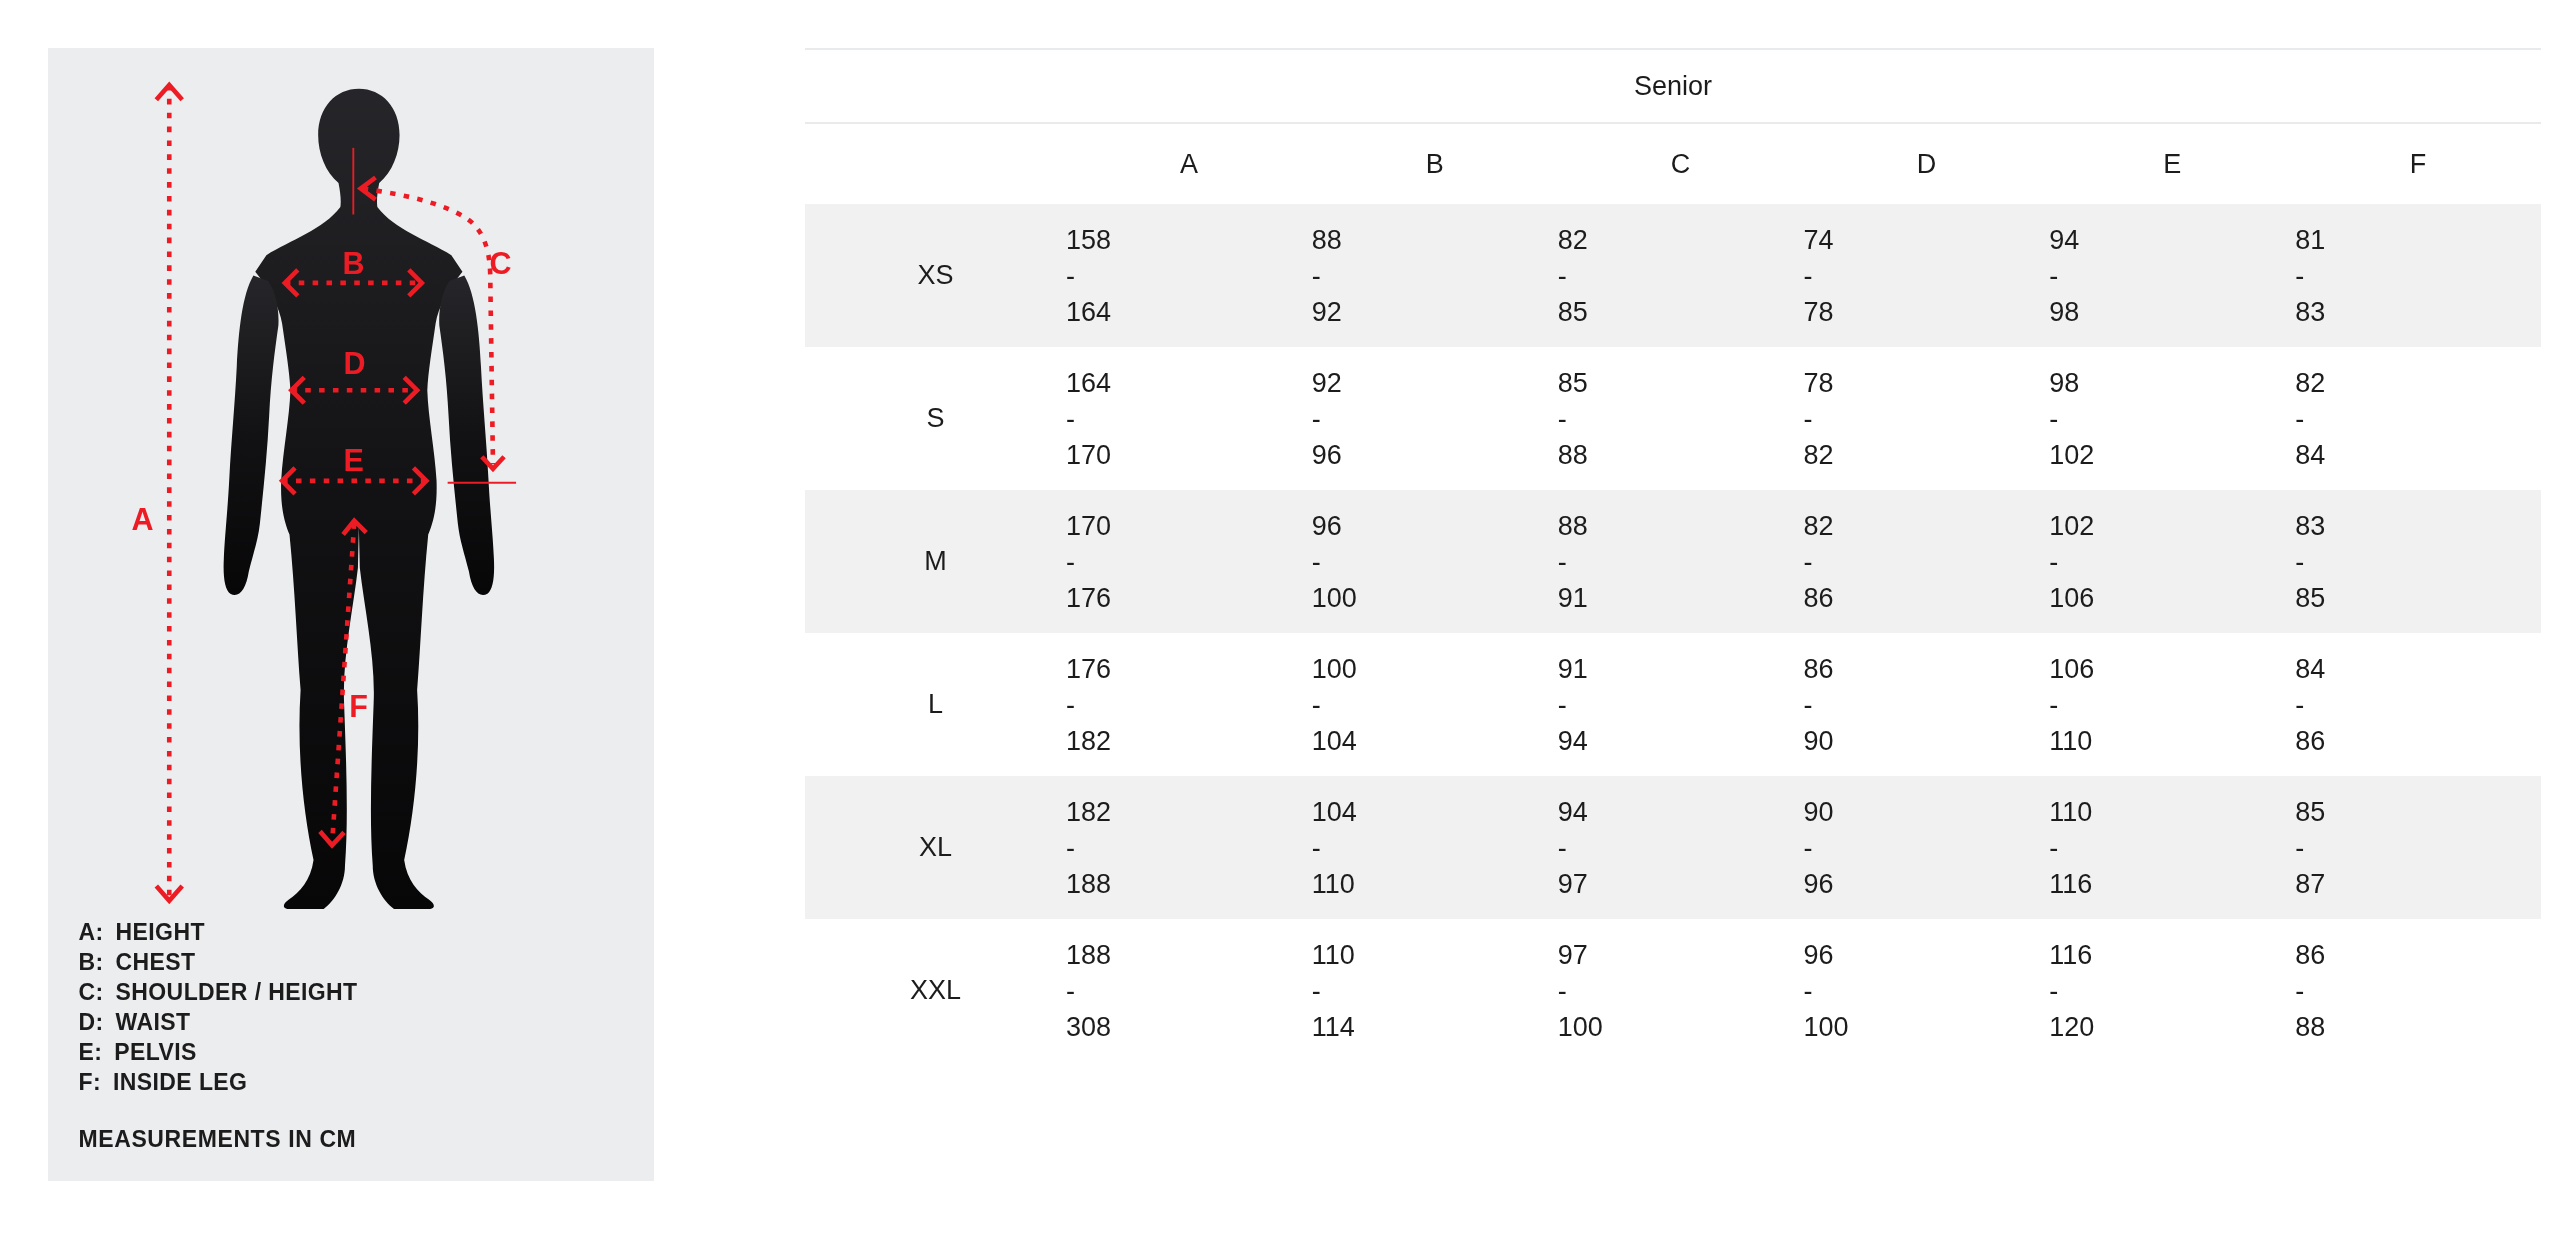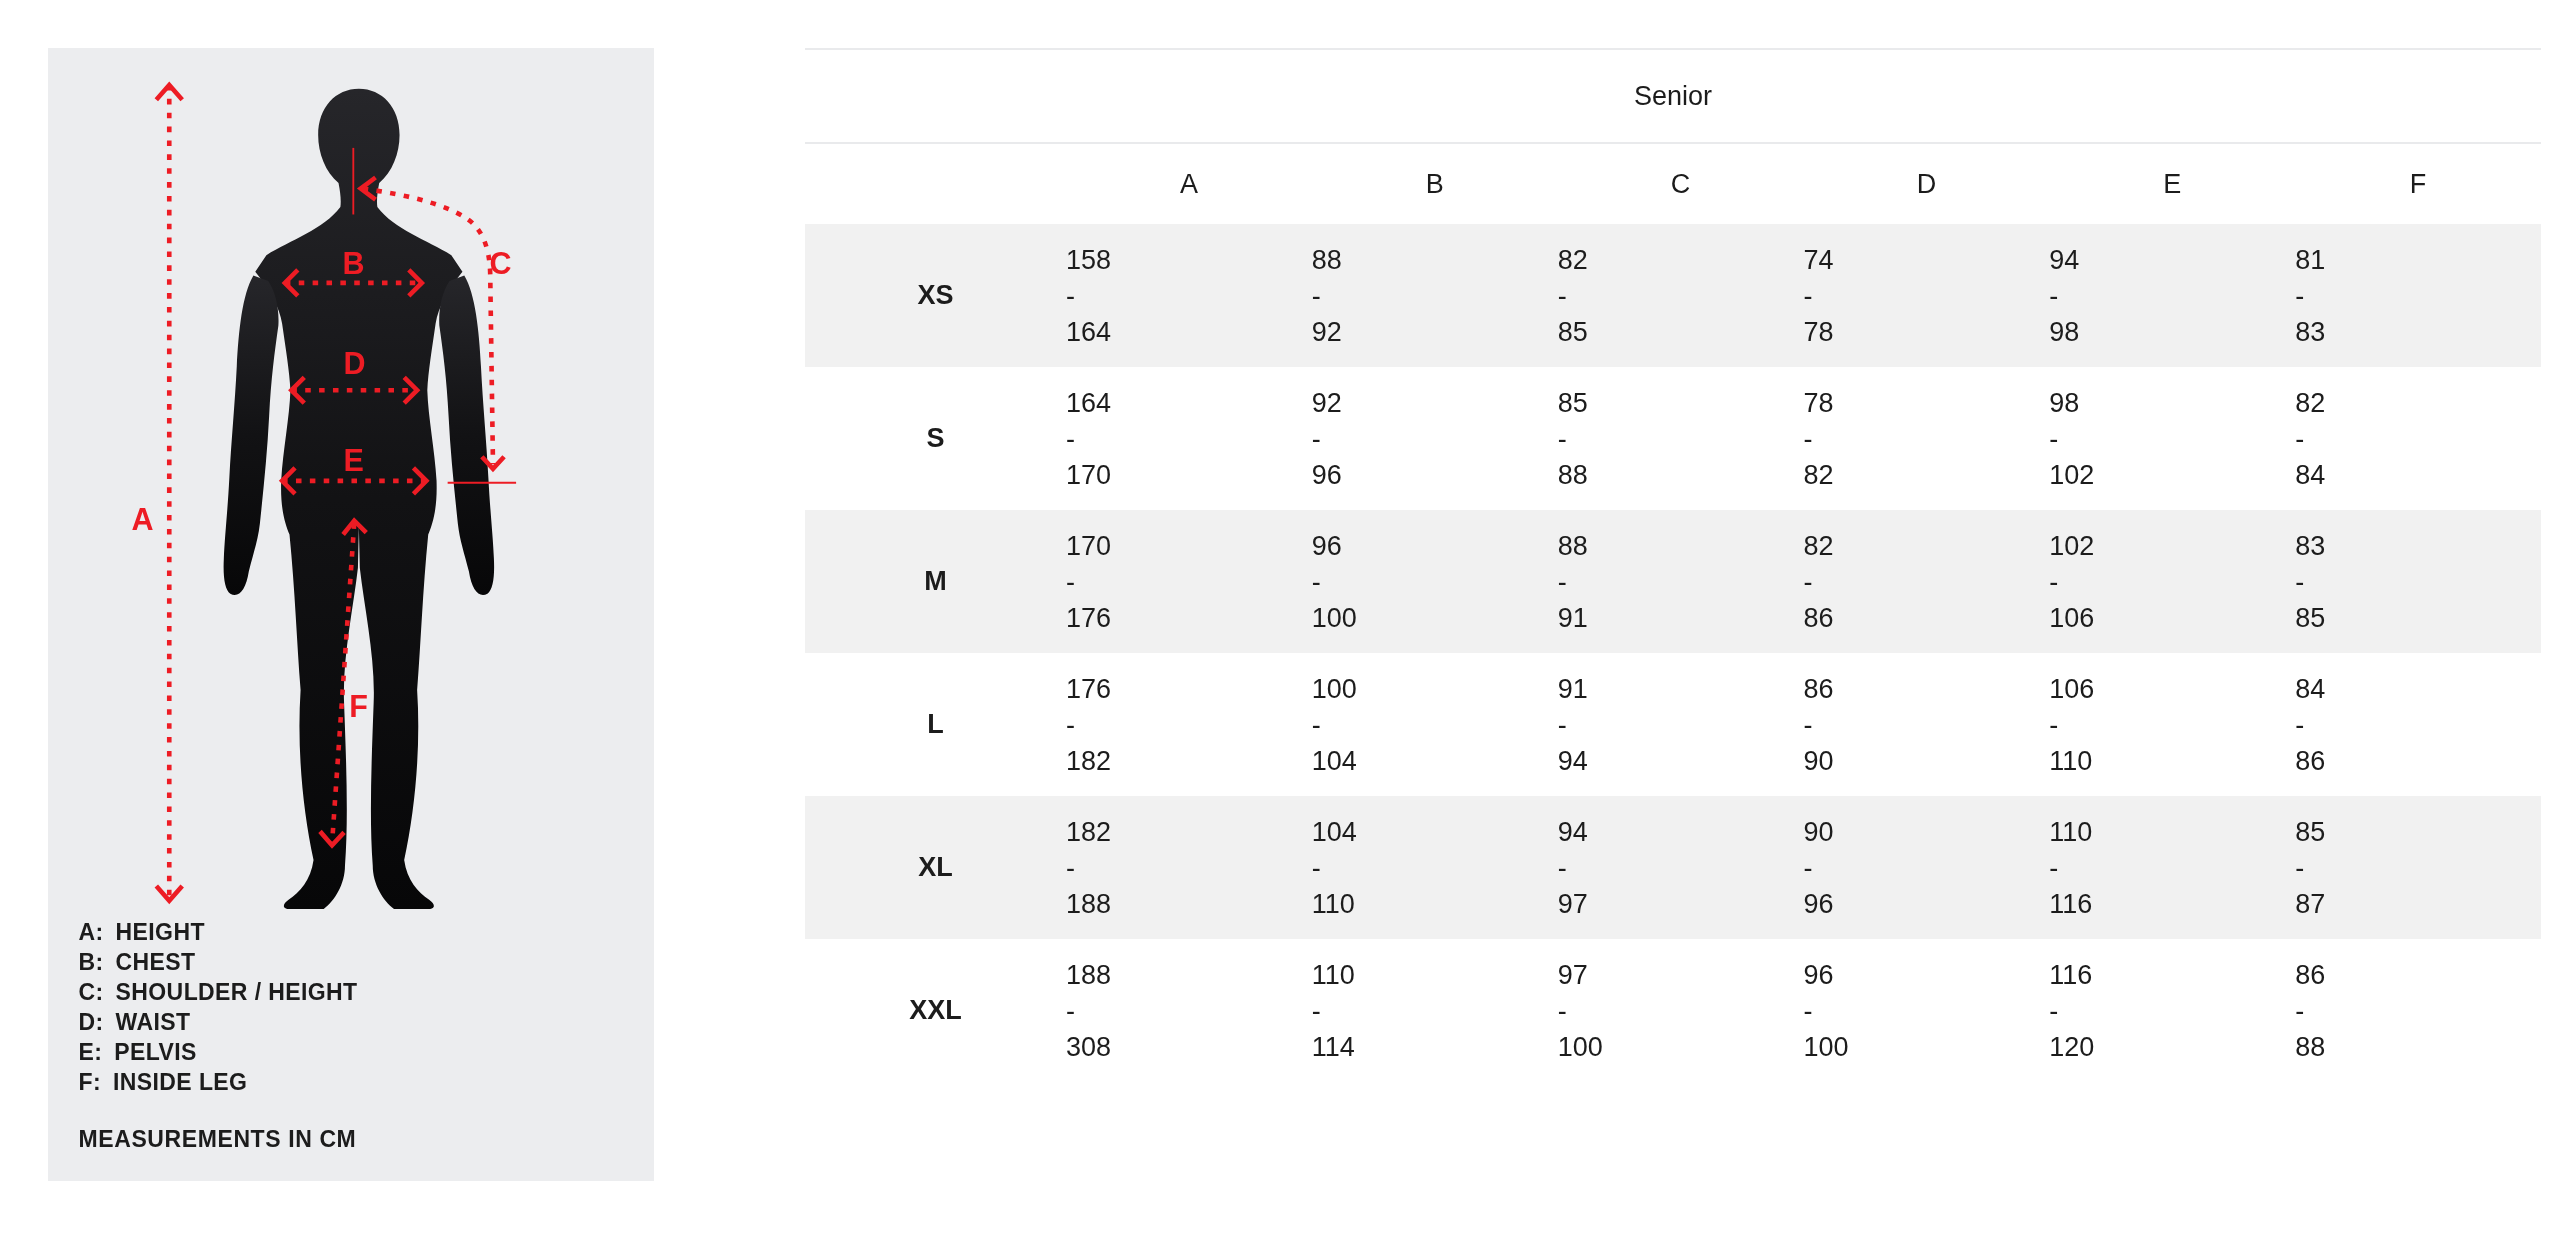--- a/index.html
+++ b/index.html
@@ -15,31 +15,31 @@
     font-weight:bold;font-size:30.5px;line-height:30.5px;color:#ed1c24;letter-spacing:0.9px;
   }
   .legend{position:absolute;left:30.5px;top:869px;width:555px;}
   .legend-item{height:30px;display:flex;align-items:center;font-size:23px;letter-spacing:0.4px;}
   .legend-key{font-weight:bold;margin-right:12px;}
   .legend-label{font-weight:bold;}
   .note{position:absolute;left:30.5px;top:1078px;font-size:23px;letter-spacing:0.6px;font-weight:bold;}
   
   .size-table{position:absolute;left:805px;top:48px;width:1736px;}
   .t-group-header{
-    box-sizing:border-box;height:96px;
+    box-sizing:border-box;height:76px;
     border-top:2.8px solid #e9eaec;border-bottom:2.8px solid #e9eaec;
     display:flex;align-items:center;justify-content:center;
     font-size:27px;font-weight:500;
   }
   .t-cols,.trow{display:grid;grid-template-columns:261px repeat(6,1fr);align-items:center;}
   .t-cols{height:80px;}
   .col-h{text-align:center;font-size:27px;font-weight:500;}
   .trow{height:143px;}
   .trow.alt{background:#f1f1f1;}
-  .rowlabel{text-align:center;font-size:27px;font-weight:bold;}
+  .rowlabel{text-align:center;font-size:27px;}
   .cell.val{text-align:left;font-size:27px;line-height:36px;}
   .cell.val .sep{line-height:36px;}
 </style>
 </head>
 <body>
 
 <div class="canvas">
 
   <div class="panel">
     <svg width="606" height="1133" viewBox="0 0 655 1225">

